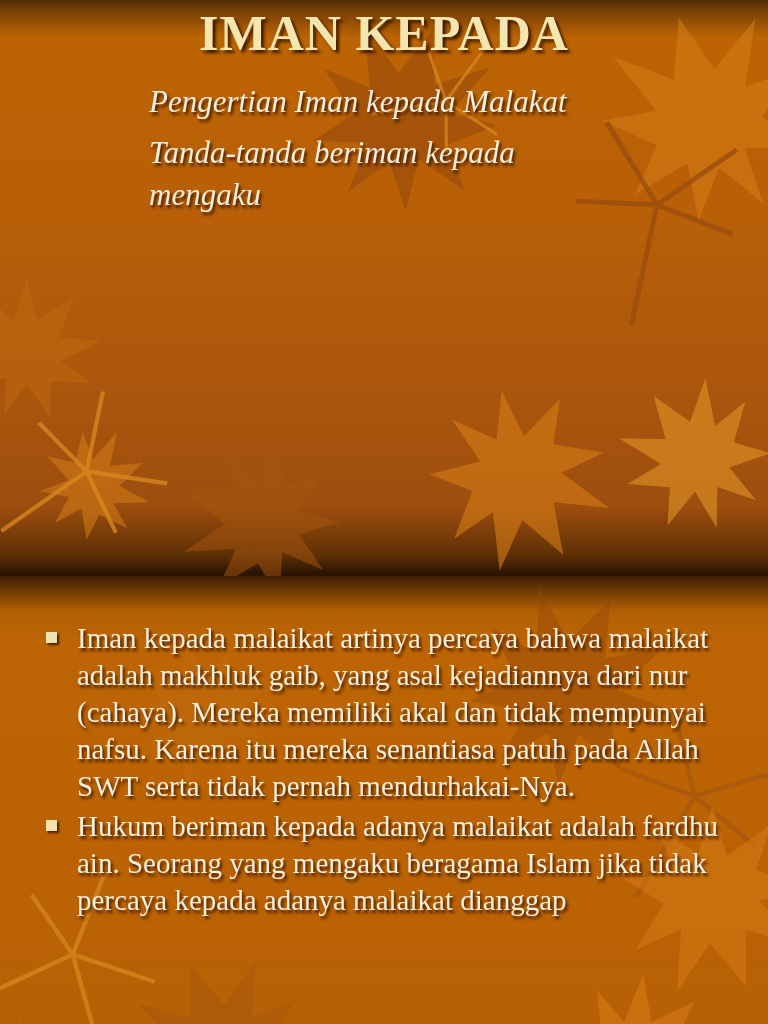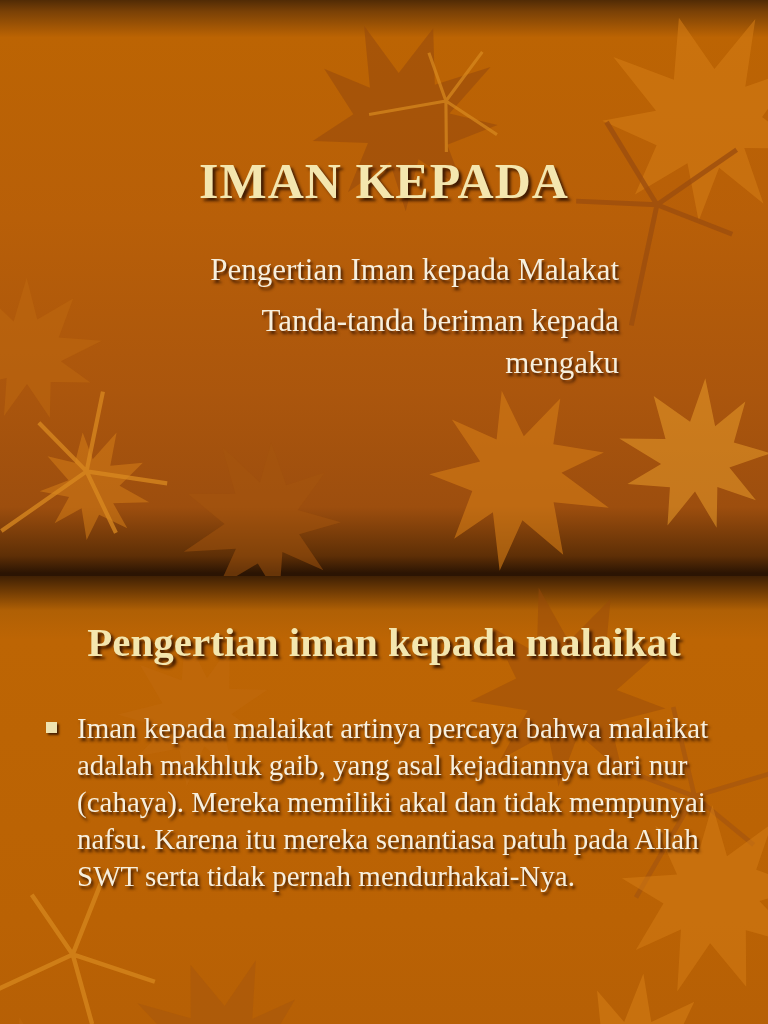--- a/index.html
+++ b/index.html
@@ -39,33 +39,33 @@
     display: block;
   }
   .slide-inner {
     position: absolute;
     left: 0; top: 0;
     width: 100%;
     height: 100%;
   }
   .s1-title {
     margin: 0;
-    padding-top: 148px;
     text-align: center;
     font-size: 50px;
     font-weight: bold;
     line-height: 1.34;
     letter-spacing: 1px;
     color: var(--title-text, #f4e6ae);
     text-shadow: 3px 3px 3px rgba(45,15,0,0.85);
   }
   .s1-title span { display: block; }
   .s1-subtitles {
-    margin-top: 34px;
-    text-align: right;
+    margin-top: 14px;
+    text-align: left;
+    font-style: italic;
   }
   .subtitle {
     margin: 0 auto;
     max-width: 470px;
     font-size: 31px;
     line-height: 1.36;
     color: var(--body-text, #f7efdd);
     text-shadow: 2px 3px 3px rgba(45,15,0,0.85);
   }
   .subtitle + .subtitle { margin-top: 9px; }
@@ -147,23 +147,26 @@
       <use href="#leaf" x="0" y="0" fill="#c06a10" opacity="0.45" transform="translate(120,60) scale(1.5) rotate(-50 50 50)"></use>
       <use href="#veins" stroke="#a5560e" opacity="0.7" transform="translate(600,120) scale(1.8) rotate(30 50 60)"></use>
       <use href="#leaf" x="0" y="0" fill="#d67d15" opacity="0.5" transform="translate(620,230) scale(1.9) rotate(160 50 50)"></use>
       <use href="#veins" stroke="#d98a20" opacity="0.7" transform="translate(-20,280) scale(1.7) rotate(65 50 60)"></use>
       <use href="#leaf" x="0" y="0" fill="#a5560e" opacity="0.5" transform="translate(130,380) scale(1.8) rotate(-20 50 50)"></use>
       <use href="#leaf" x="0" y="0" fill="#d98218" opacity="0.5" transform="translate(560,400) scale(1.6) rotate(45 50 50)"></use>
       <use href="#leaf" x="0" y="0" fill="#c06a10" opacity="0.45" transform="translate(-30,440) scale(1.3) rotate(110 50 50)"></use>
     </svg>
 
     <div class="slide-inner">
-      <h2 class="s2-heading">Pengertian iman kepada malaikat</h2>
       <ul class="bullet-list">
         <li class="bullet-item">
           <span class="bullet-square"></span>
           <span class="bullet-text">Iman kepada malaikat artinya percaya bahwa malaikat adalah makhluk gaib, yang asal kejadiannya dari nur (cahaya). Mereka memiliki akal dan tidak mempunyai nafsu. Karena itu mereka senantiasa patuh pada Allah SWT serta tidak pernah mendurhakai-Nya.</span>
+        </li>
+        <li class="bullet-item">
+          <span class="bullet-square"></span>
+          <span class="bullet-text">Hukum beriman kepada adanya malaikat adalah fardhu ain. Seorang yang mengaku beragama Islam jika tidak percaya kepada adanya malaikat dianggap</span>
         </li>
       </ul>
     </div>
   </section>
 
 </div>
 
 </body></html>

